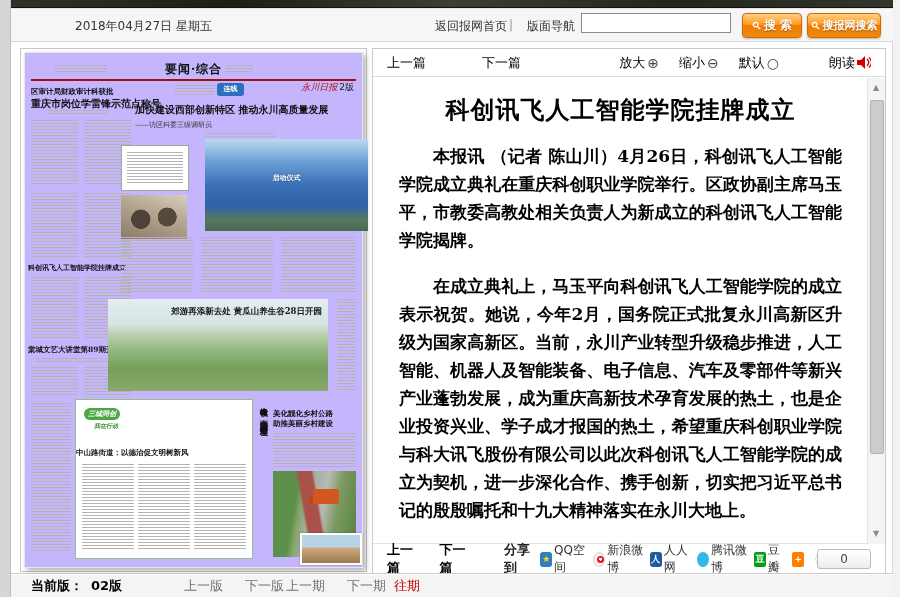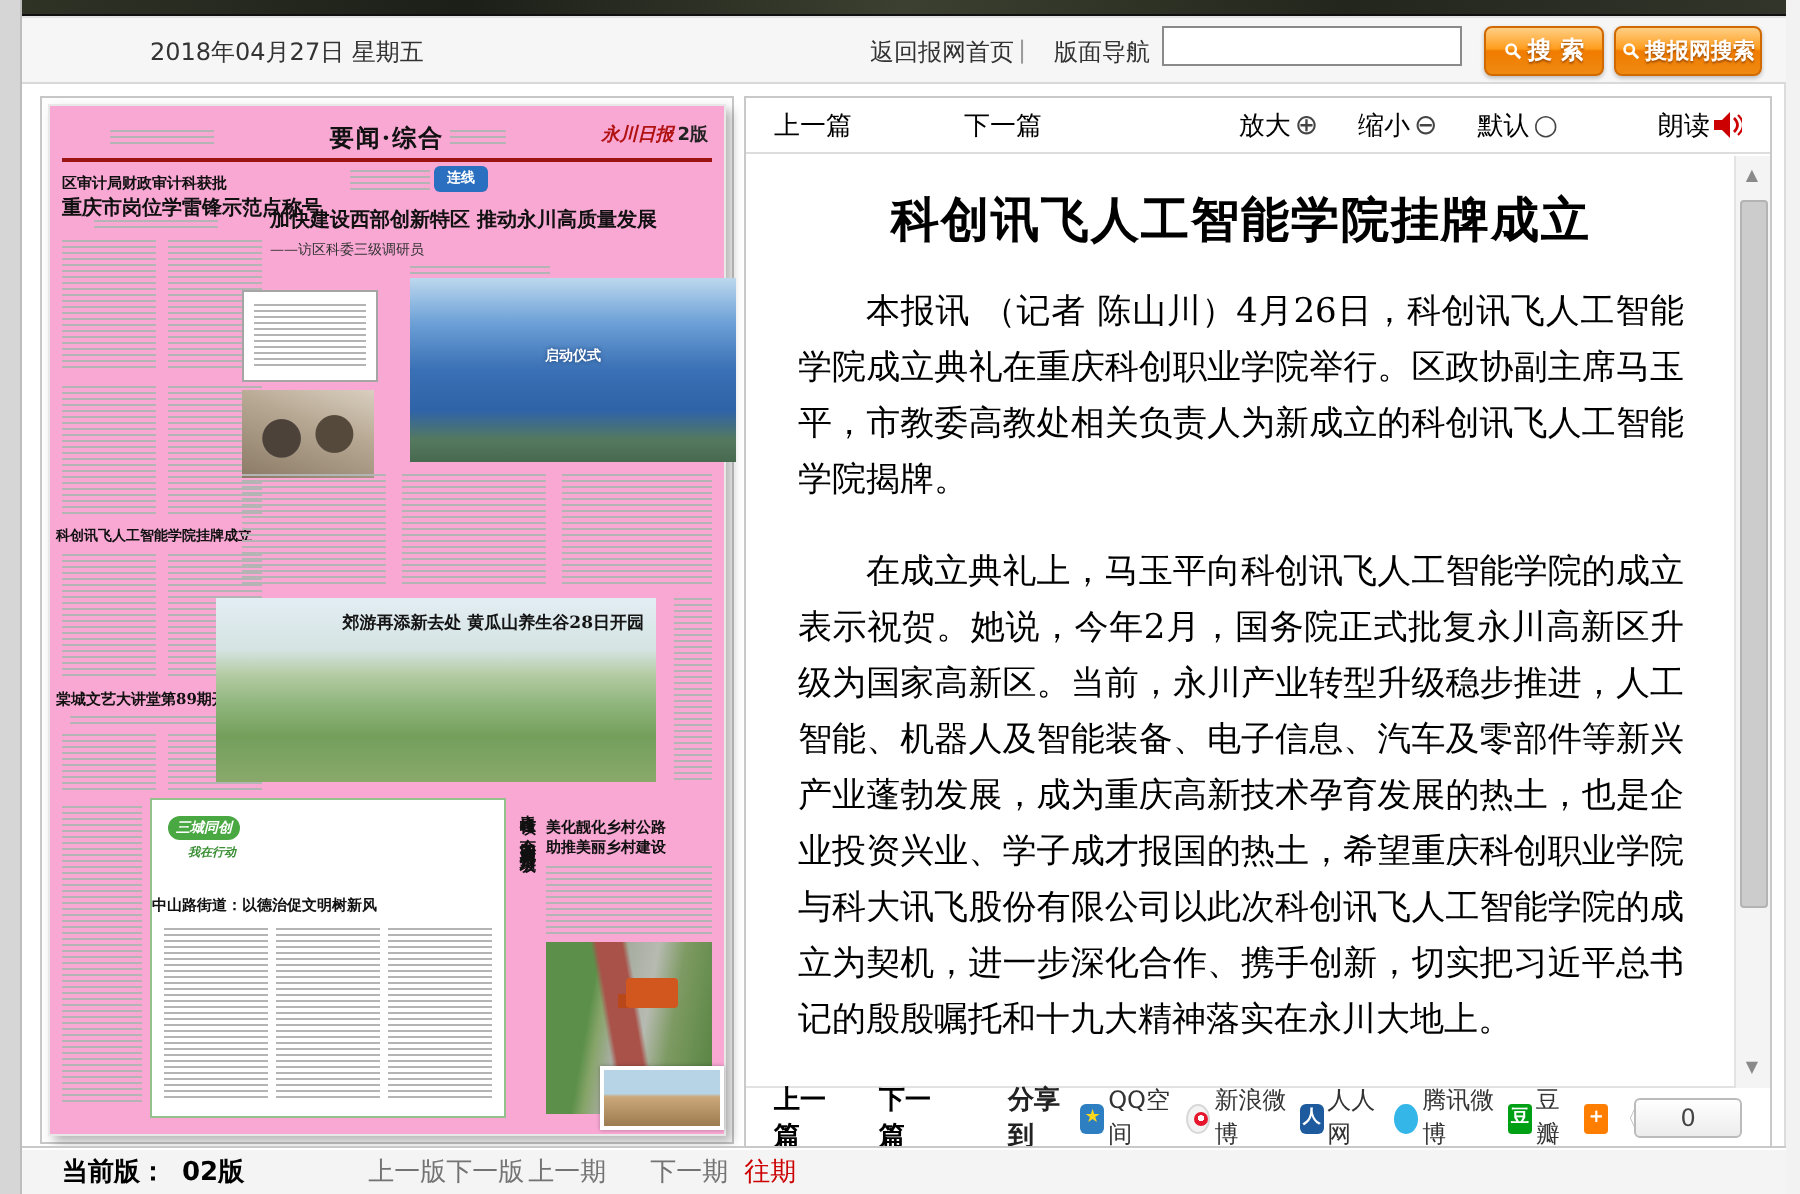--- a/index.html
+++ b/index.html
@@ -20,30 +20,30 @@
                 background:#fff;font-size:12px;padding:0 4px;box-sizing:border-box;}
   .obtn{position:absolute;top:4px;height:23px;border:1px solid #d06a00;border-radius:4px;cursor:pointer;
         background:linear-gradient(#ffcf85,#ff9d1e 45%,#f07c00 50%,#ef8a12);
         color:#fff;font-weight:bold;font-size:12px;display:flex;align-items:center;justify-content:center;gap:3px;
         text-shadow:0 1px 1px #a34e00;box-shadow:0 1px 2px rgba(0,0,0,.25);}
   .btn-search{left:731px;width:58px;}
   .btn-netsearch{left:796px;width:72px;font-size:11px;}
   .mag{width:9px;height:9px;display:inline-block;}
   
   .left-panel{position:absolute;left:20px;top:48px;width:345px;height:522px;border:1px solid #c7c7c7;background:#fdfdfd;}
-  .newspage{position:absolute;left:3px;top:3px;width:337px;height:514px;background:#f9a8d4;
+  .newspage{position:absolute;left:3px;top:3px;width:337px;height:514px;background:#c4b5fd;
             border:1px solid #e8e8e8;box-shadow:3px 3px 5px rgba(0,0,0,.28);}
   .tl{position:absolute;background:repeating-linear-gradient(#b4b4b4 0,#b4b4b4 1px,transparent 1px,transparent 3px);}
   .nph{position:absolute;font-weight:bold;color:#111;white-space:nowrap;
        font-family:"DejaVu Serif","Liberation Serif",serif;}
   .npp{position:absolute;}
   .np-rule{position:absolute;left:6px;right:6px;top:26px;height:2px;background:#9b1313;}
   .np-section{position:absolute;left:0;right:0;top:8px;text-align:center;font-size:12px;font-weight:bold;
               font-family:"DejaVu Serif",serif;color:#111;letter-spacing:1px;}
-  .np-masthead{position:absolute;right:8px;top:8px;font-size:9px;font-weight:bold;color:#b01212;font-style:italic;}
+  .np-masthead{position:absolute;right:8px;top:28px;font-size:9px;font-weight:normal;color:#b01212;font-style:italic;}
   .np-masthead .pg{color:#222;font-style:normal;margin-left:2px;}
   .np-brandpill{position:absolute;left:192px;top:30px;width:27px;height:13px;background:#2b6fc0;border-radius:3px;
                 color:#fff;font-size:7px;font-weight:bold;text-align:center;line-height:13px;}
   .cap-box{position:absolute;left:96px;top:92px;width:66px;height:44px;border:1px solid #a5a5a5;background:#fff;}
   .ph-cert{left:96px;top:142px;width:66px;height:44px;
     background:radial-gradient(circle at 30% 55%,#4c423a 0 18%,transparent 19%),
                radial-gradient(circle at 70% 50%,#55493c 0 18%,transparent 19%),
                linear-gradient(20deg,#8a7a66,#b7a893 60%,#d9cfc0);}
   .ph-stage{left:180px;top:86px;width:163px;height:92px;
     background:linear-gradient(to bottom,#bcd8ee 0%,#6b9fd6 25%,#3a70b5 50%,#2f63a8 72%,#55795e 88%,#47694f 100%);}
@@ -77,21 +77,21 @@
   .tb-prev{margin-right:48px;}
   .tb-right{margin-left:auto;display:flex;align-items:center;gap:20px;}
   .tb-right .item{display:flex;align-items:center;gap:2px;cursor:pointer;color:#000;}
   .tb-right .sym{font-size:14px;color:#444;}
   .tb-gap{width:10px;}
   .art-body{position:absolute;left:0;right:0;top:29px;height:466px;}
   .art-scroll{position:absolute;left:0;right:17px;top:0;bottom:0;overflow:hidden;padding:6px 26px 0 26px;border-bottom:1px solid #e2e2e2;}
   .art-title{margin:10px 0 16px 0;text-align:center;font-size:24px;font-weight:bold;color:#000;
              font-family:"DejaVu Sans",sans-serif;letter-spacing:1px;}
   .art-scroll p{font-size:17px;line-height:28px;color:#000;text-indent:2em;margin:0 0 18px 0;text-align:justify;
-                font-family:"DejaVu Serif","Liberation Serif",serif;}
+                font-family:"DejaVu Serif","Liberation Serif",serif;font-weight:bold;}
   .scrollbar{position:absolute;right:0;top:0;bottom:0;width:17px;background:#f4f4f4;border-left:1px solid #e3e3e3;}
   .sb-btn{position:absolute;left:0;width:16px;height:16px;text-align:center;font-size:8px;color:#8a8a8a;line-height:16px;cursor:pointer;}
   .sb-up{top:2px;} .sb-down{bottom:2px;}
   .sb-thumb{position:absolute;left:2px;width:12px;top:22px;height:352px;background:#ccc;
             border:1px solid #b3b3b3;border-radius:2px;cursor:pointer;}
   .share-row{position:absolute;left:0;right:0;bottom:0;height:28px;display:flex;align-items:center;
              font-size:13px;padding:0 14px;box-sizing:border-box;}
   .share-row a{color:#000;text-decoration:none;font-weight:bold;cursor:pointer;}
   .share-label{font-weight:bold;margin:0 6px 0 34px;}
   .sh{display:flex;align-items:center;gap:2px;margin-right:6px;cursor:pointer;font-size:12px;color:#333;}
@@ -108,21 +108,21 @@
   .count-box{display:flex;align-items:center;}
   .count-tail{color:#bbb;font-size:11px;margin-right:-2px;}
   .count-pill{width:52px;height:18px;border:1px solid #bbb;border-radius:3px;background:linear-gradient(#fff,#ececec);
               text-align:center;font-size:12px;color:#444;line-height:18px;}
   
   .bottombar{position:absolute;left:11px;top:573px;width:882px;height:24px;background:#f4f4f4;
              border-top:1px solid #c9c9c9;box-shadow:inset 0 1px 0 #fff;display:flex;align-items:center;
              font-size:13px;padding-left:20px;box-sizing:border-box;}
   .bottombar .cur{font-weight:bold;color:#000;}
   .bottombar a{color:#737373;text-decoration:none;cursor:pointer;}
-  .bb-l1{margin-left:62px;} .bb-l2{} .bb-l3{margin-left:2px;}
+  .bb-l1{margin-left:62px;} .bb-l2{margin-left:22px;} .bb-l3{margin-left:2px;}
   .bb-l4{margin-left:22px;} .bb-l5{margin-left:8px;color:#cc0000 !important;}
   .speaker{display:inline-block;}
 </style>
 </head>
 <body>
 
 <div class="left-edge"></div>
 <div class="right-edge"></div>
 <div class="banner-strip"></div>
 

